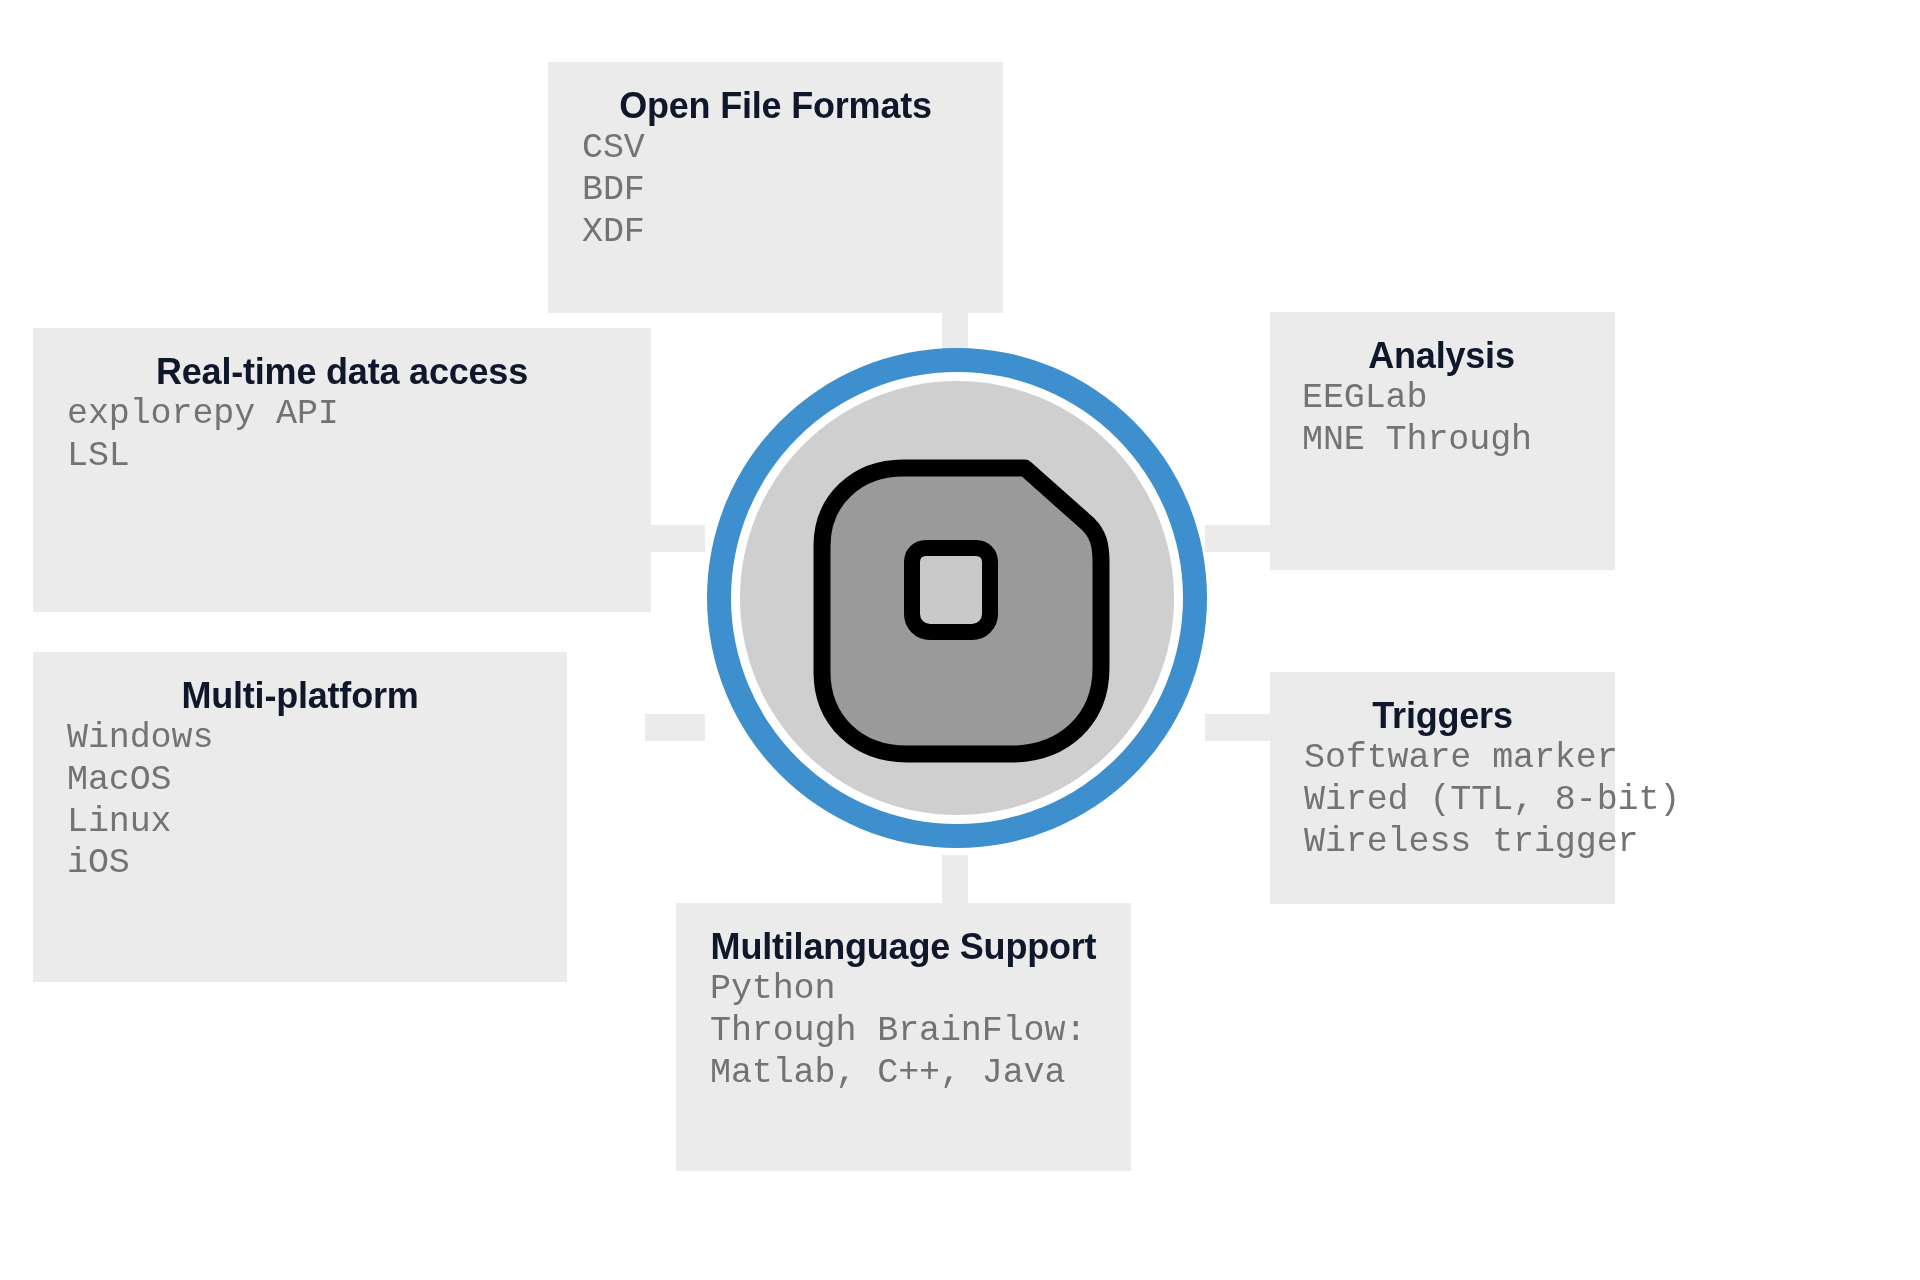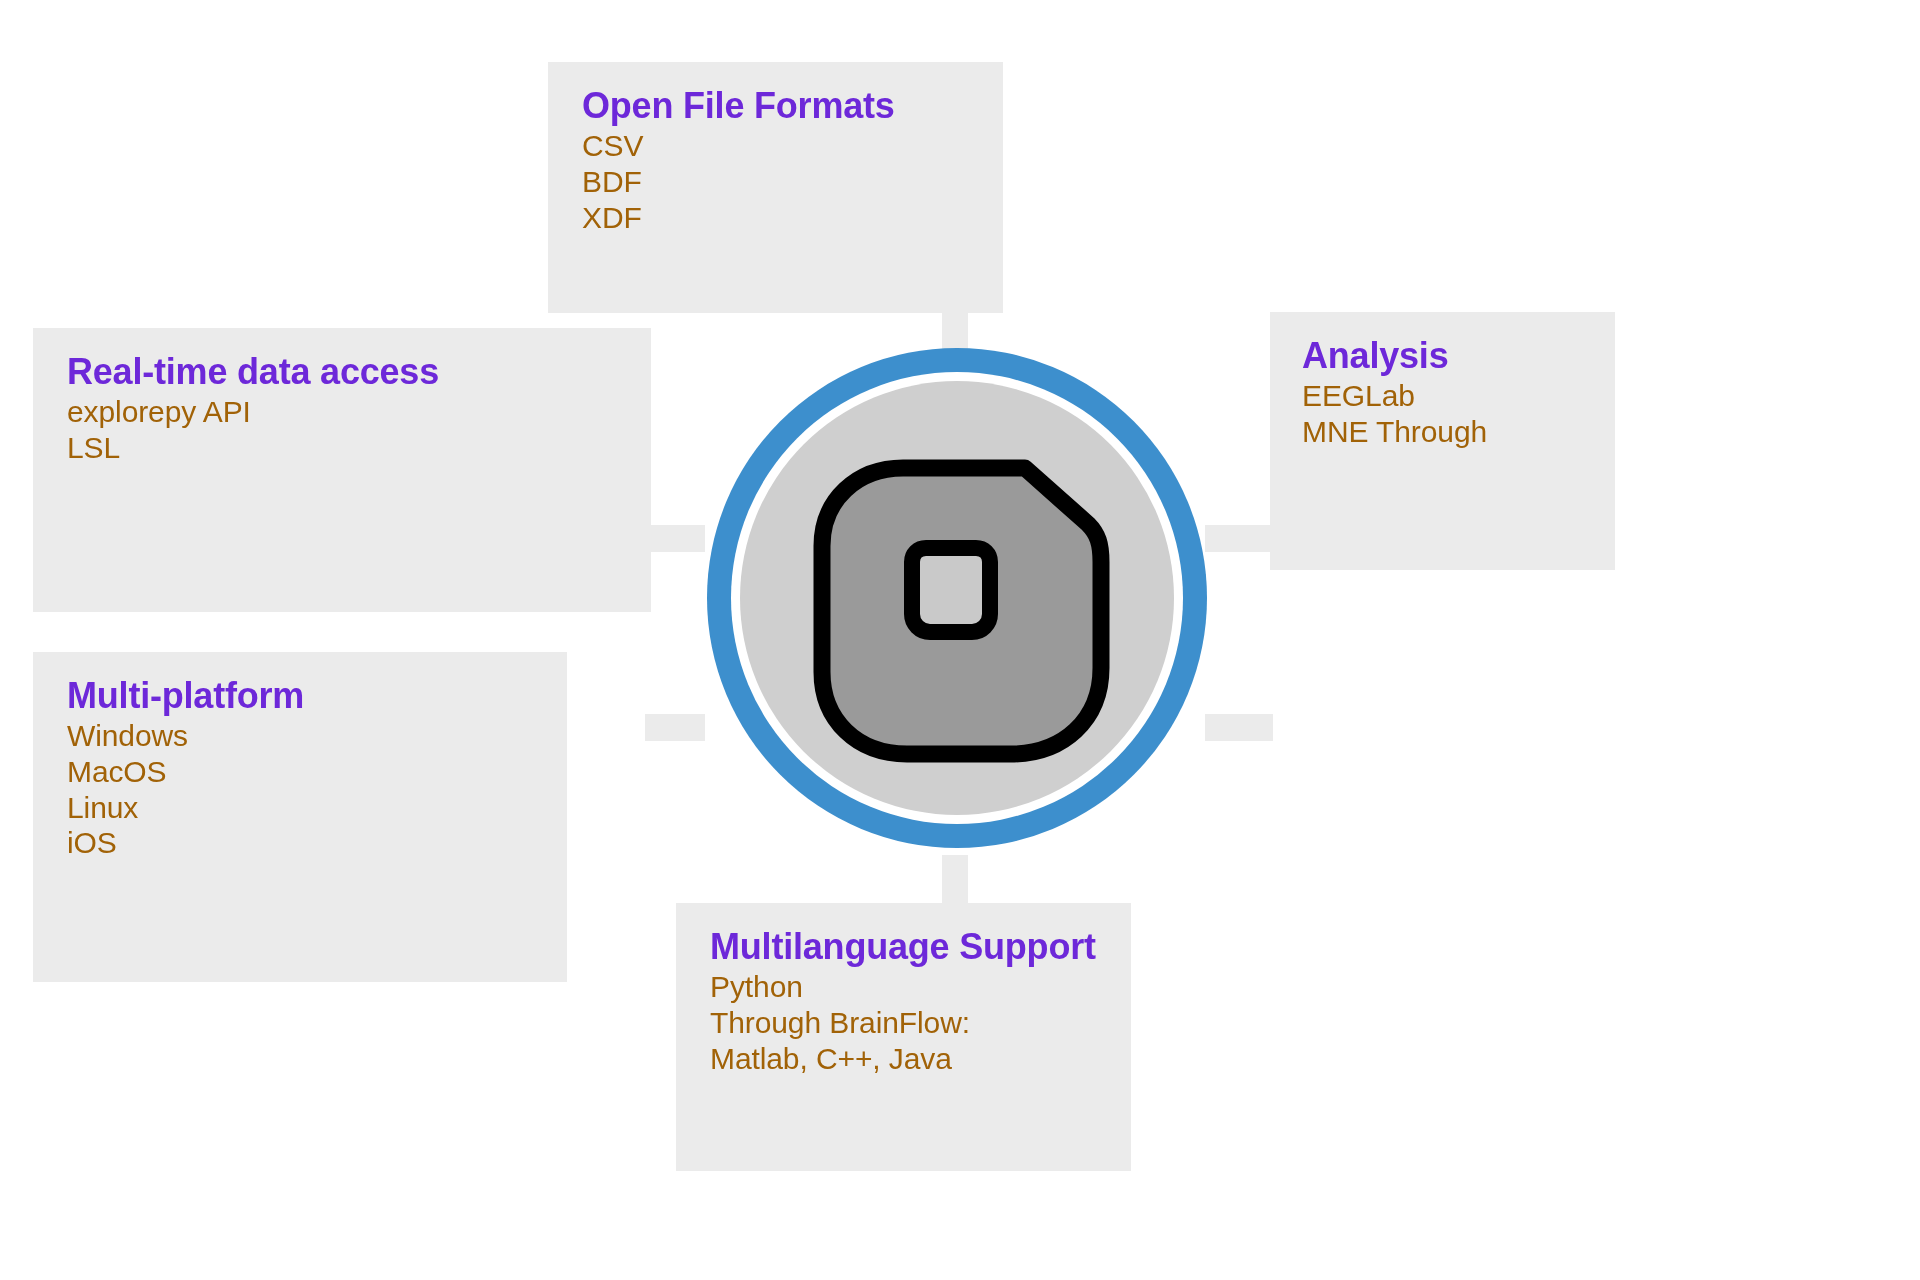--- a/index.html
+++ b/index.html
@@ -24,32 +24,34 @@
   
   .box {
     position: absolute;
     background: #ebebeb;
     box-sizing: border-box;
     padding: 22px 34px 26px 34px;
   }
   .box .title {
     font-size: 36px;
     font-weight: bold;
-    color: #6d28d9;
+    color: #0f172a;
     line-height: 1.23;
     letter-spacing: -0.2px;
     white-space: nowrap;
+    text-align: center;
   }
   .box .item {
-    font-size: 30px;
+    font-size: 35px;
     font-weight: normal;
-    color: #a16207;
+    color: #737373;
     line-height: 1.19;
     letter-spacing: -0.1px;
     white-space: nowrap;
+    font-family: Liberation Mono, monospace;
   }
 
   
   #box-open-file-formats { left: 548px;  top: 62px;   width: 455px;  height: 251px; }
   #box-realtime          { left: 33px;   top: 312px;  width: 618px;  height: 284px; margin-top: 16px; }
   #box-analysis          { left: 1270px; top: 312px;  width: 345px;  height: 258px; padding-left: 32px; }
   #box-multiplatform     { left: 33px;   top: 652px;  width: 534px;  height: 330px; }
   #box-triggers          { left: 1270px; top: 672px;  width: 345px;  height: 232px; }
   #box-multilanguage     { left: 676px;  top: 903px;  width: 455px;  height: 268px; }
 
@@ -133,20 +135,26 @@
   </div>
 
   <div class="box" id="box-multiplatform">
     <div class="title">Multi-platform</div>
     <div class="item">Windows</div>
     <div class="item">MacOS</div>
     <div class="item">Linux</div>
     <div class="item">iOS</div>
   </div>
 
+  <div class="box" id="box-triggers">
+    <div class="title">Triggers</div>
+    <div class="item">Software marker</div>
+    <div class="item">Wired (TTL, 8-bit)</div>
+    <div class="item">Wireless trigger</div>
+  </div>
 
   <div class="box" id="box-multilanguage">
     <div class="title">Multilanguage Support</div>
     <div class="item">Python</div>
     <div class="item">Through BrainFlow:</div>
     <div class="item">Matlab, C++, Java</div>
   </div>
 
   <div id="hub">
     <div id="hub-ring"></div>

